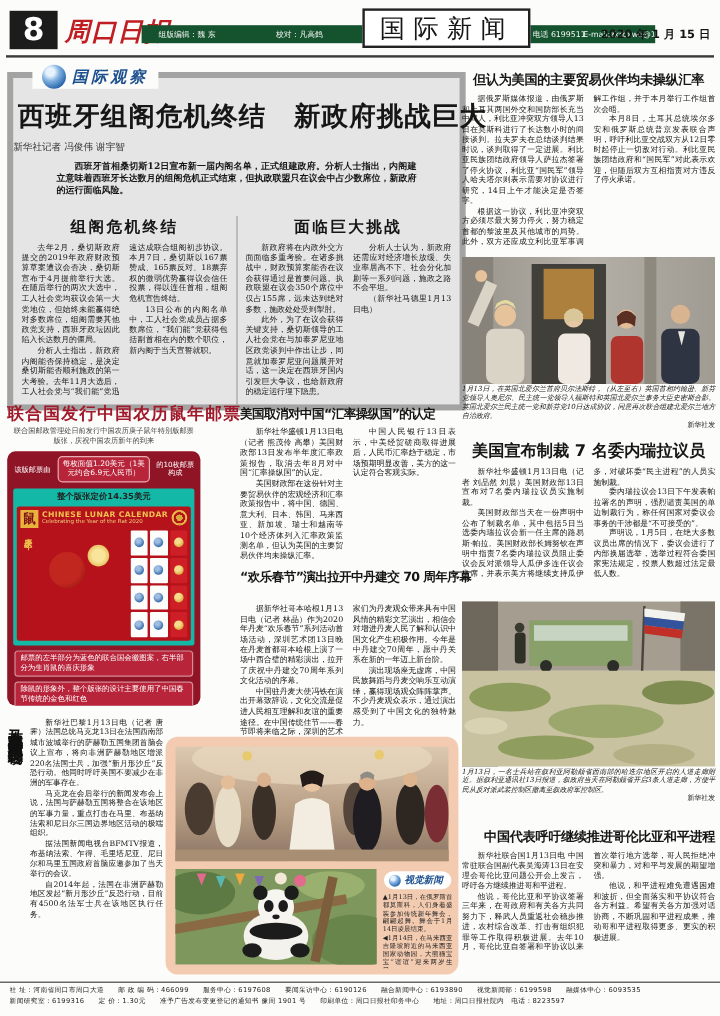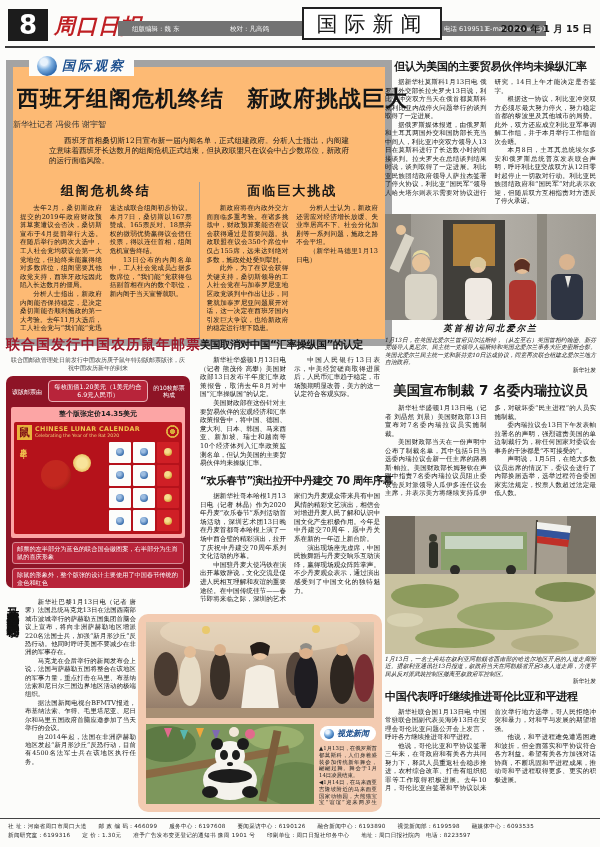--- a/index.html
+++ b/index.html
@@ -10,58 +10,58 @@
   .serif{font-family:"DejaVu Serif","Liberation Serif",serif}
   .jp p{margin:0;text-indent:2em;text-align:justify}
   .col2{column-count:2;column-gap:8px;column-fill:auto}
   .clip{overflow:hidden}
 
   
   .pagenum{left:8px;top:9px;width:40px;height:32px;background:#1c1c1c;color:#fff;
            font-size:26px;font-weight:bold;text-align:center;line-height:32px}
   .papername{left:54px;top:12px;font-family:"DejaVu Serif",serif;font-style:italic;
              font-weight:bold;font-size:21px;color:#bf1f23;letter-spacing:1px}
-  .graybar{left:118px;top:21px;width:428px;height:15px;background:#737373}
+  .graybar{left:118px;top:21px;width:428px;height:15px;background:#14532d}
   .graybar span{position:absolute;top:4px;font-size:6.5px;color:#f6f6f6;white-space:nowrap}
   .ed{left:14px}.pr{left:112px}.ph{left:326px}.em{left:368px}
   .sectionbox{left:302px;top:7px;width:140px;height:33px;background:#fff;border:2px solid #222;
               font-family:"DejaVu Serif",serif;font-size:21px;letter-spacing:7px;
               text-align:center;line-height:31px;padding-left:1px;box-sizing:border-box}
   .dateline{left:448px;top:23px;width:148px;font-size:9.5px;font-weight:bold;text-align:right;
             padding-right:4px;box-sizing:border-box;white-space:nowrap}
   .headrule{left:5px;top:46px;width:590px;border-top:2px solid #3a3a3a}
 
   
-  .feature{left:6px;top:60px;width:372px;height:272px;border:7px solid #a3a3a3;background:#fdba74}
+  .feature{left:6px;top:60px;width:372px;height:272px;border:5px solid #a3a3a3;background:#e5e5e5}
   .kicker{position:absolute;top:-11px;left:16px;background:#fcfcfa;padding:0 8px;
           display:flex;align-items:center;gap:5px}
   .globe{width:20px;height:20px;border-radius:50%;
          background:radial-gradient(circle at 35% 30%,#e8f2fc 0 18%,#7fb0e0 40%,#2a66ab 75%,#143e74)}
   .kicker b{font-size:13px;font-style:italic;color:#1c4f8e;letter-spacing:3px}
   .headline{margin:17px 4px 0;text-align:center;font-size:22px;font-weight:bold;letter-spacing:1px;white-space:nowrap}
   .byline{text-align:left;font-size:8px;color:#333;margin-top:5px;font-family:"DejaVu Serif",serif}
-  .lead{margin:6px auto 16px;width:300px;font-size:7.5px;line-height:10px;font-weight:normal;
+  .lead{margin:6px auto 16px;width:300px;font-size:7.5px;line-height:10px;font-weight:bold;
         text-align:justify;text-indent:2em}
   .fsections{display:flex;margin-top:7px;padding:0 7px;height:158px}
   .fsec{flex:1;min-width:0}
   .fsec+.fsec{border-left:1px solid #9f9f9f;padding-left:7px;margin-left:7px}
   .fsec h2{margin:0 0 4px;text-align:center;font-size:13px;letter-spacing:2px;
            font-family:"DejaVu Serif",serif}
   .fbody{font-size:6.6px;line-height:8.6px;height:136px}
 
   
-  .stampblk{left:6px;top:336px;width:184px}
+  .stampblk{left:6px;top:336px;width:161px}
   .stamptitle{font-size:14px;font-weight:bold;color:#a11a2b;text-align:center;letter-spacing:1px;white-space:nowrap}
   .stampsub{font-size:6px;line-height:8px;color:#444;text-align:center;margin:2px 4px 0}
   .redbox{margin-top:4px;background:#8e1426;border-radius:7px;height:212px;position:relative;overflow:hidden}
   .ribbon{display:flex;align-items:center;gap:3px;padding:4px 3px 2px}
   .ribside{width:36px;font-size:6px;color:#fff;text-align:center;line-height:7px}
   .ribcenter{flex:1;background:#b8243a;border:1px solid #e8aeb5;border-radius:4px;color:#fff;
              font-size:6.3px;line-height:8px;text-align:center;padding:2px 1px}
-  .whitepanel{background:#fca5a5;margin:3px 5px;border-radius:2px;padding:2px 3px 4px}
+  .whitepanel{background:#14b8a6;margin:3px 5px;border-radius:2px;padding:2px 3px 4px}
   .price{font-size:7px;font-weight:bold;text-align:center;color:#222;margin-bottom:3px}
   .sheet{background:#b5121b;height:112px;border-radius:2px;padding:3px;box-sizing:border-box;
          display:flex;flex-direction:column}
   .sheettop{display:flex;align-items:flex-start;gap:3px}
   .zodiac{width:15px;height:15px;background:#e8b33c;color:#7d0f16;font-size:11px;line-height:15px;
           text-align:center;font-weight:bold;font-family:"DejaVu Serif",serif}
   .sheet-en{flex:1}
   .sheet-en .t1{font-size:6.4px;font-weight:bold;color:#f0c14e;letter-spacing:.3px;white-space:nowrap}
   .sheet-en .t2{font-size:4.6px;color:#f3cf7e;white-space:nowrap}
   .unemblem{width:11px;height:11px;border-radius:50%;border:1px solid #f0c14e;
@@ -86,21 +86,21 @@
   .note{background:#b8243a;border:1px solid #d88a95;border-radius:3px;margin:4px 6px 0;
         color:#fff;font-size:6.2px;line-height:8px;padding:2px 4px}
 
   
   .story-title{font-weight:bold;text-align:left;white-space:nowrap}
   .currency{left:200px;top:338px;width:180px}
   .currency .story-title{font-size:10.5px;letter-spacing:-.5px}
   .currency .sbody{font-size:6.6px;line-height:8.6px;height:112px;margin-top:4px}
   .spring{left:200px;top:474px;width:180px}
   .spring .story-title{font-size:10.5px;letter-spacing:-.5px}
-  .spring .sbody{font-size:6.6px;line-height:8.6px;height:116px;margin-top:4px}
+  .spring .sbody{font-size:6.6px;line-height:8.6px;height:116px;margin-top:15px}
 
   
   .macron{left:4px;top:598px;width:132px;height:216px;display:flex;gap:4px}
   .vtitle{writing-mode:vertical-rl;text-orientation:upright;font-size:12.5px;font-weight:bold;
           letter-spacing:1px;height:100%;color:#111}
   .macbody{flex:1;font-size:6.4px;line-height:8.4px;height:100%}
 
   
   .visual{left:138px;top:614px;width:244px;height:198px;background:#f3cbb1;border-radius:10px}
   .vphoto1{position:absolute;left:8px;top:8px;width:228px;height:96px;overflow:hidden}
@@ -118,21 +118,21 @@
   .rcbody{font-size:6.5px;line-height:8.5px;margin-top:4px}
   .h-libya{height:132px}
   .photo{width:100%;overflow:hidden;margin-top:4px}
   .capt-title{font-family:"DejaVu Serif",serif;font-weight:bold;font-style:italic;font-size:8.5px;
               text-align:center;letter-spacing:2px;margin-top:3px}
   .capt{font-family:"DejaVu Serif",serif;font-style:italic;font-size:5.8px;line-height:7.4px;
         text-align:justify;margin-top:2px}
   .capt .cr{display:block;text-align:right;font-style:normal}
   .rc-title2{font-size:13.5px;font-weight:bold;text-align:center;white-space:nowrap;margin-top:8px}
   .h-vene{height:108px}
-  .rc-title3{font-size:11px;font-weight:bold;text-align:left;letter-spacing:-.3px;white-space:nowrap;margin-top:3px}
+  .rc-title3{font-size:11px;font-weight:bold;text-align:right;letter-spacing:-.3px;white-space:nowrap;margin-top:19px}
   .h-colo{height:88px}
 
   
   .footer{left:0;top:818px;width:600px;border-top:1.5px solid #444;padding:3px 8px 0;box-sizing:border-box}
   .footer div{font-size:5.6px;line-height:8.5px;color:#222;letter-spacing:.3px;white-space:nowrap;overflow:hidden}
 </style>
 </head>
 <body>
 
 <div class="page">
@@ -320,21 +320,20 @@
       <div>▲1月13日，在俄罗斯首都莫斯科，人们身着盛装参加传统新年舞会，翩翩起舞。舞会于1月14日凌晨结束。</div>
       <div>◀1月14日，在马来西亚吉隆坡附近的马来西亚国家动物园，大熊猫宝宝“谊谊”迎来两岁生日。</div>
 
     </div>
   </div>
 
   <div class="abs rightcol">
 
     <div class="rc-title1">但认为美国的主要贸易伙伴均未操纵汇率</div>
     <div class="rcbody h-libya col2 clip jp serif">
-        <p>据新华社莫斯科1月13日电 俄罗斯外交部长拉夫罗夫13日说，利比亚冲突双方当天在俄首都莫斯科就利比亚内战停火问题举行的谈判取得了一定进展。</p>
         <p>据俄罗斯媒体报道，由俄罗斯和土耳其两国外交和国防部长充当中间人，利比亚冲突双方领导人13日在莫斯科进行了长达数小时的间接谈判。拉夫罗夫在总结谈判结果时说，谈判取得了一定进展。利比亚民族团结政府领导人萨拉杰签署了停火协议，利比亚“国民军”领导人哈夫塔尔则表示需要对协议进行研究，14日上午才能决定是否签字。</p>
         <p>根据这一协议，利比亚冲突双方必须尽最大努力停火，努力稳定首都的黎波里及其他城市的局势。此外，双方还应成立利比亚军事调解工作组，并于本月举行工作组首次会晤。</p>
         <p>本月8日，土耳其总统埃尔多安和俄罗斯总统普京发表联合声明，呼吁利比亚交战双方从12日零时起停止一切敌对行动。利比亚民族团结政府和“国民军”对此表示欢迎，但随后双方互相指责对方违反了停火承诺。</p>
       </div>
 
     <div class="photo" style="height:106px">
       <svg width="211" height="106" viewBox="0 0 211 106">
         <defs>
             <linearGradient id="bg2" x1="0" y1="0" x2="1" y2="0">
           <stop offset="0" stop-color="#98948c"></stop>
@@ -356,21 +355,20 @@
         <circle cx="93" cy="51" r="8" fill="#e8c7a4"></circle>
         <path d="M85 48 Q93 38 101 48 L99 56 Q93 50 87 56 Z" fill="#d9c79a"></path>
         <rect x="124" y="66" width="27" height="40" rx="6" fill="#b0352f"></rect>
         <circle cx="137" cy="52" r="8" fill="#e3bd97"></circle>
         <path d="M129 50 Q137 40 145 50 L144 58 Q137 52 130 58 Z" fill="#5b2f23"></path>
         <rect x="166" y="60" width="32" height="46" rx="7" fill="#2e3442"></rect>
         <polygon points="180,62 186,62 183,74" fill="#e8e6e0"></polygon>
         <circle cx="182" cy="48" r="8" fill="#d9b490"></circle>
       </svg>
     </div>
-    <div class="capt-title">英首相访问北爱尔兰</div>
     <div class="capt">
       <span>1月13日，在英国北爱尔兰首府贝尔法斯特，（从左至右）英国首相约翰逊、新芬党领导人奥尼尔、民主统一党领导人福斯特和英国北爱尔兰事务大臣史密斯合影。英国北爱尔兰民主统一党和新芬党10日达成协议，同意再次联合组建北爱尔兰地方自治政府。</span>
       <span class="cr">新华社发</span>
     </div>
 
     <div class="rc-title2">美国宣布制裁 7 名委内瑞拉议员</div>
     <div class="rcbody h-vene col2 clip jp serif">
         <p>新华社华盛顿1月13日电（记者 刘品然 刘晨）美国财政部13日宣布对7名委内瑞拉议员实施制裁。</p>
         <p>美国财政部当天在一份声明中公布了制裁名单，其中包括5日当选委内瑞拉议会新一任主席的路易斯·帕拉。美国财政部长姆努钦在声明中指责7名委内瑞拉议员阻止委议会反对派领导人瓜伊多连任议会主席，并表示美方将继续支持瓜伊多，对破坏委“民主进程”的人员实施制裁。</p>
         <p>委内瑞拉议会13日下午发表帕拉署名的声明，强烈谴责美国的单边制裁行为，称任何国家对委议会事务的干涉都是“不可接受的”。</p>

